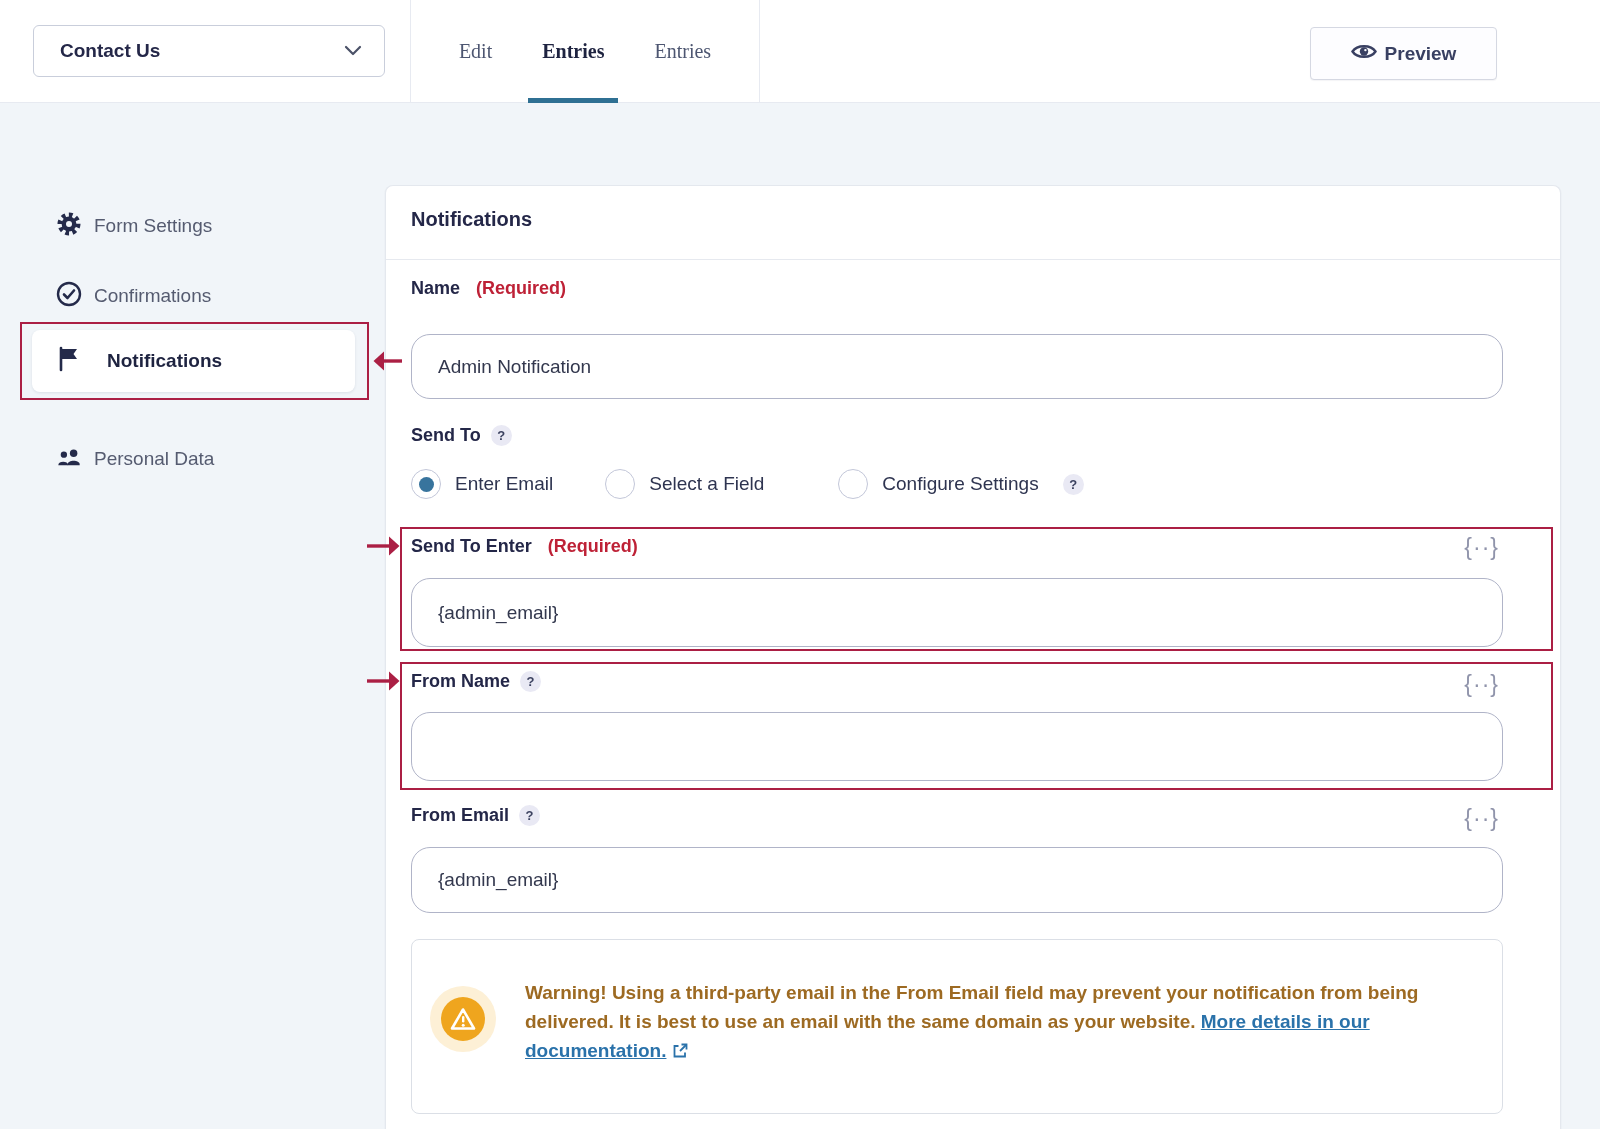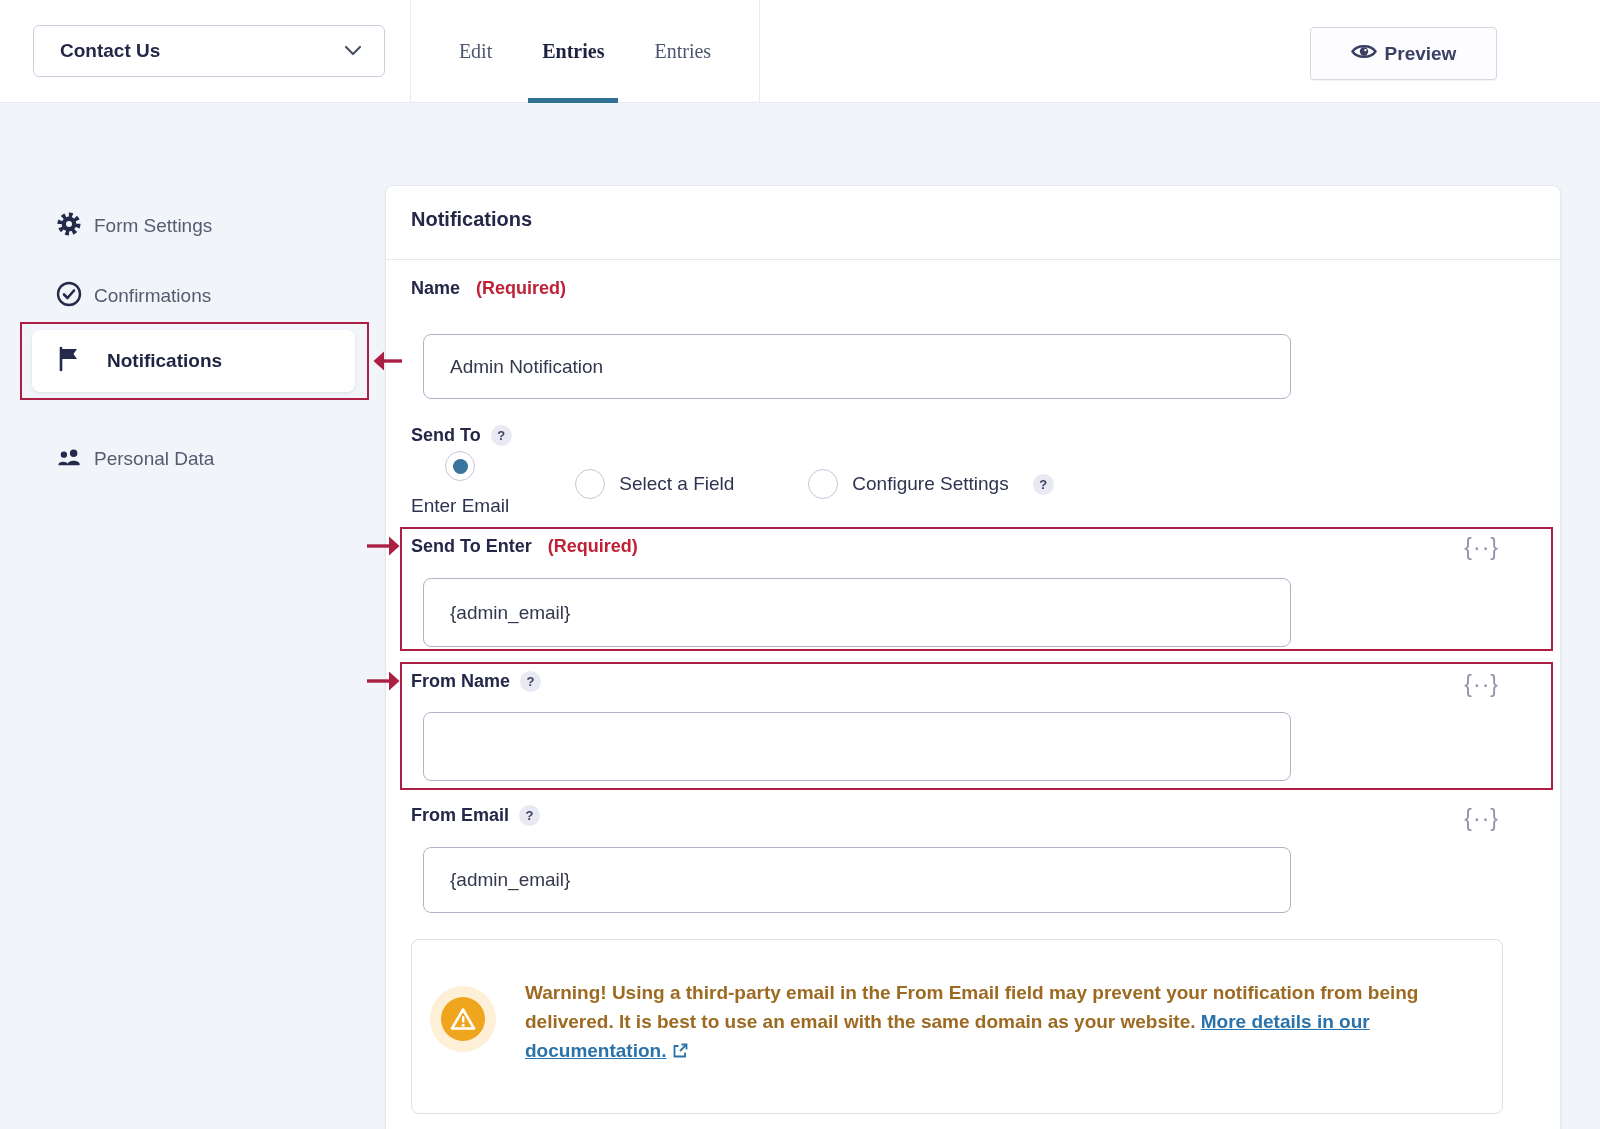--- a/index.html
+++ b/index.html
@@ -63,23 +63,23 @@
     font-weight:700; color:#242748; }
   .panel-divider { position:absolute; left:0; top:73px; width:100%; height:1px;
     background:#e6e9ef; }
   .f-label { position:absolute; display:flex; align-items:center; gap:10px;
     font-size:18px; font-weight:700; color:#242748; }
   .req { color:#be2136; font-weight:700; margin-left:6px; }
   .help-badge { width:21px; height:21px; border-radius:50%; background:#e9e9f4;
     color:#3c4260; font-size:13px; font-weight:700; display:inline-flex;
     align-items:center; justify-content:center; cursor:pointer; }
   .text-input {
-    position:absolute; left:25px; width:868px; background:#fff;
-    border:1px solid #b0b4c8; border-radius:8px; padding:0 26px;
-    font-family:"Liberation Sans", sans-serif; font-size:19px; color:#33384e; outline:none;margin-left:12px;
+    position:absolute; left:25px; width:1092px; background:#fff;
+    border:1px solid #b0b4c8; border-radius:19px; padding:0 26px;
+    font-family:"Liberation Sans", sans-serif; font-size:19px; color:#33384e; outline:none;
   }
   .radios { position:absolute; left:25px; top:281px; height:34px; display:flex;
     align-items:center; }
   .radio-opt { display:flex; align-items:center; gap:14px; cursor:pointer; }
   .radio-circle { width:30px; height:30px; border-radius:50%; background:#fff;
     border:1px solid #c3c7d9; display:flex; align-items:center; justify-content:center; }
   .radio-circle .dot { width:15px; height:15px; border-radius:50%; background:#38749d; display:none; }
   .radio-opt.selected .radio-circle .dot { display:block; }
   .radio-opt .r-label { font-size:19px; color:#2e3450; }
   .merge-tag { position:absolute; right:61px; font-size:23px; letter-spacing:1px;
@@ -190,21 +190,21 @@
       <span>Name</span>
         <span class="req">(Required)</span>
     </div>
     <input class="text-input" style="top: 148px; height: 65px;" value="Admin Notification">
 
     <div class="f-label" style="left:25px; top:239px;">
       <span>Send To</span>
       <span class="help-badge">?</span>
     </div>
     <div class="radios">
-      <div class="radio-opt selected" style="margin-right:66px;flex-direction:column;">
+      <div class="radio-opt selected" style="margin-right:52px;">
         <span class="radio-circle">
             <span class="dot"></span>
           </span>
         <span class="r-label">Enter Email</span>
       </div>
       <div class="radio-opt" style="margin-right:74px;">
         <span class="radio-circle"></span>
         <span class="r-label">Select a Field</span>
       </div>
       <div class="radio-opt" style="margin-right:24px;">

